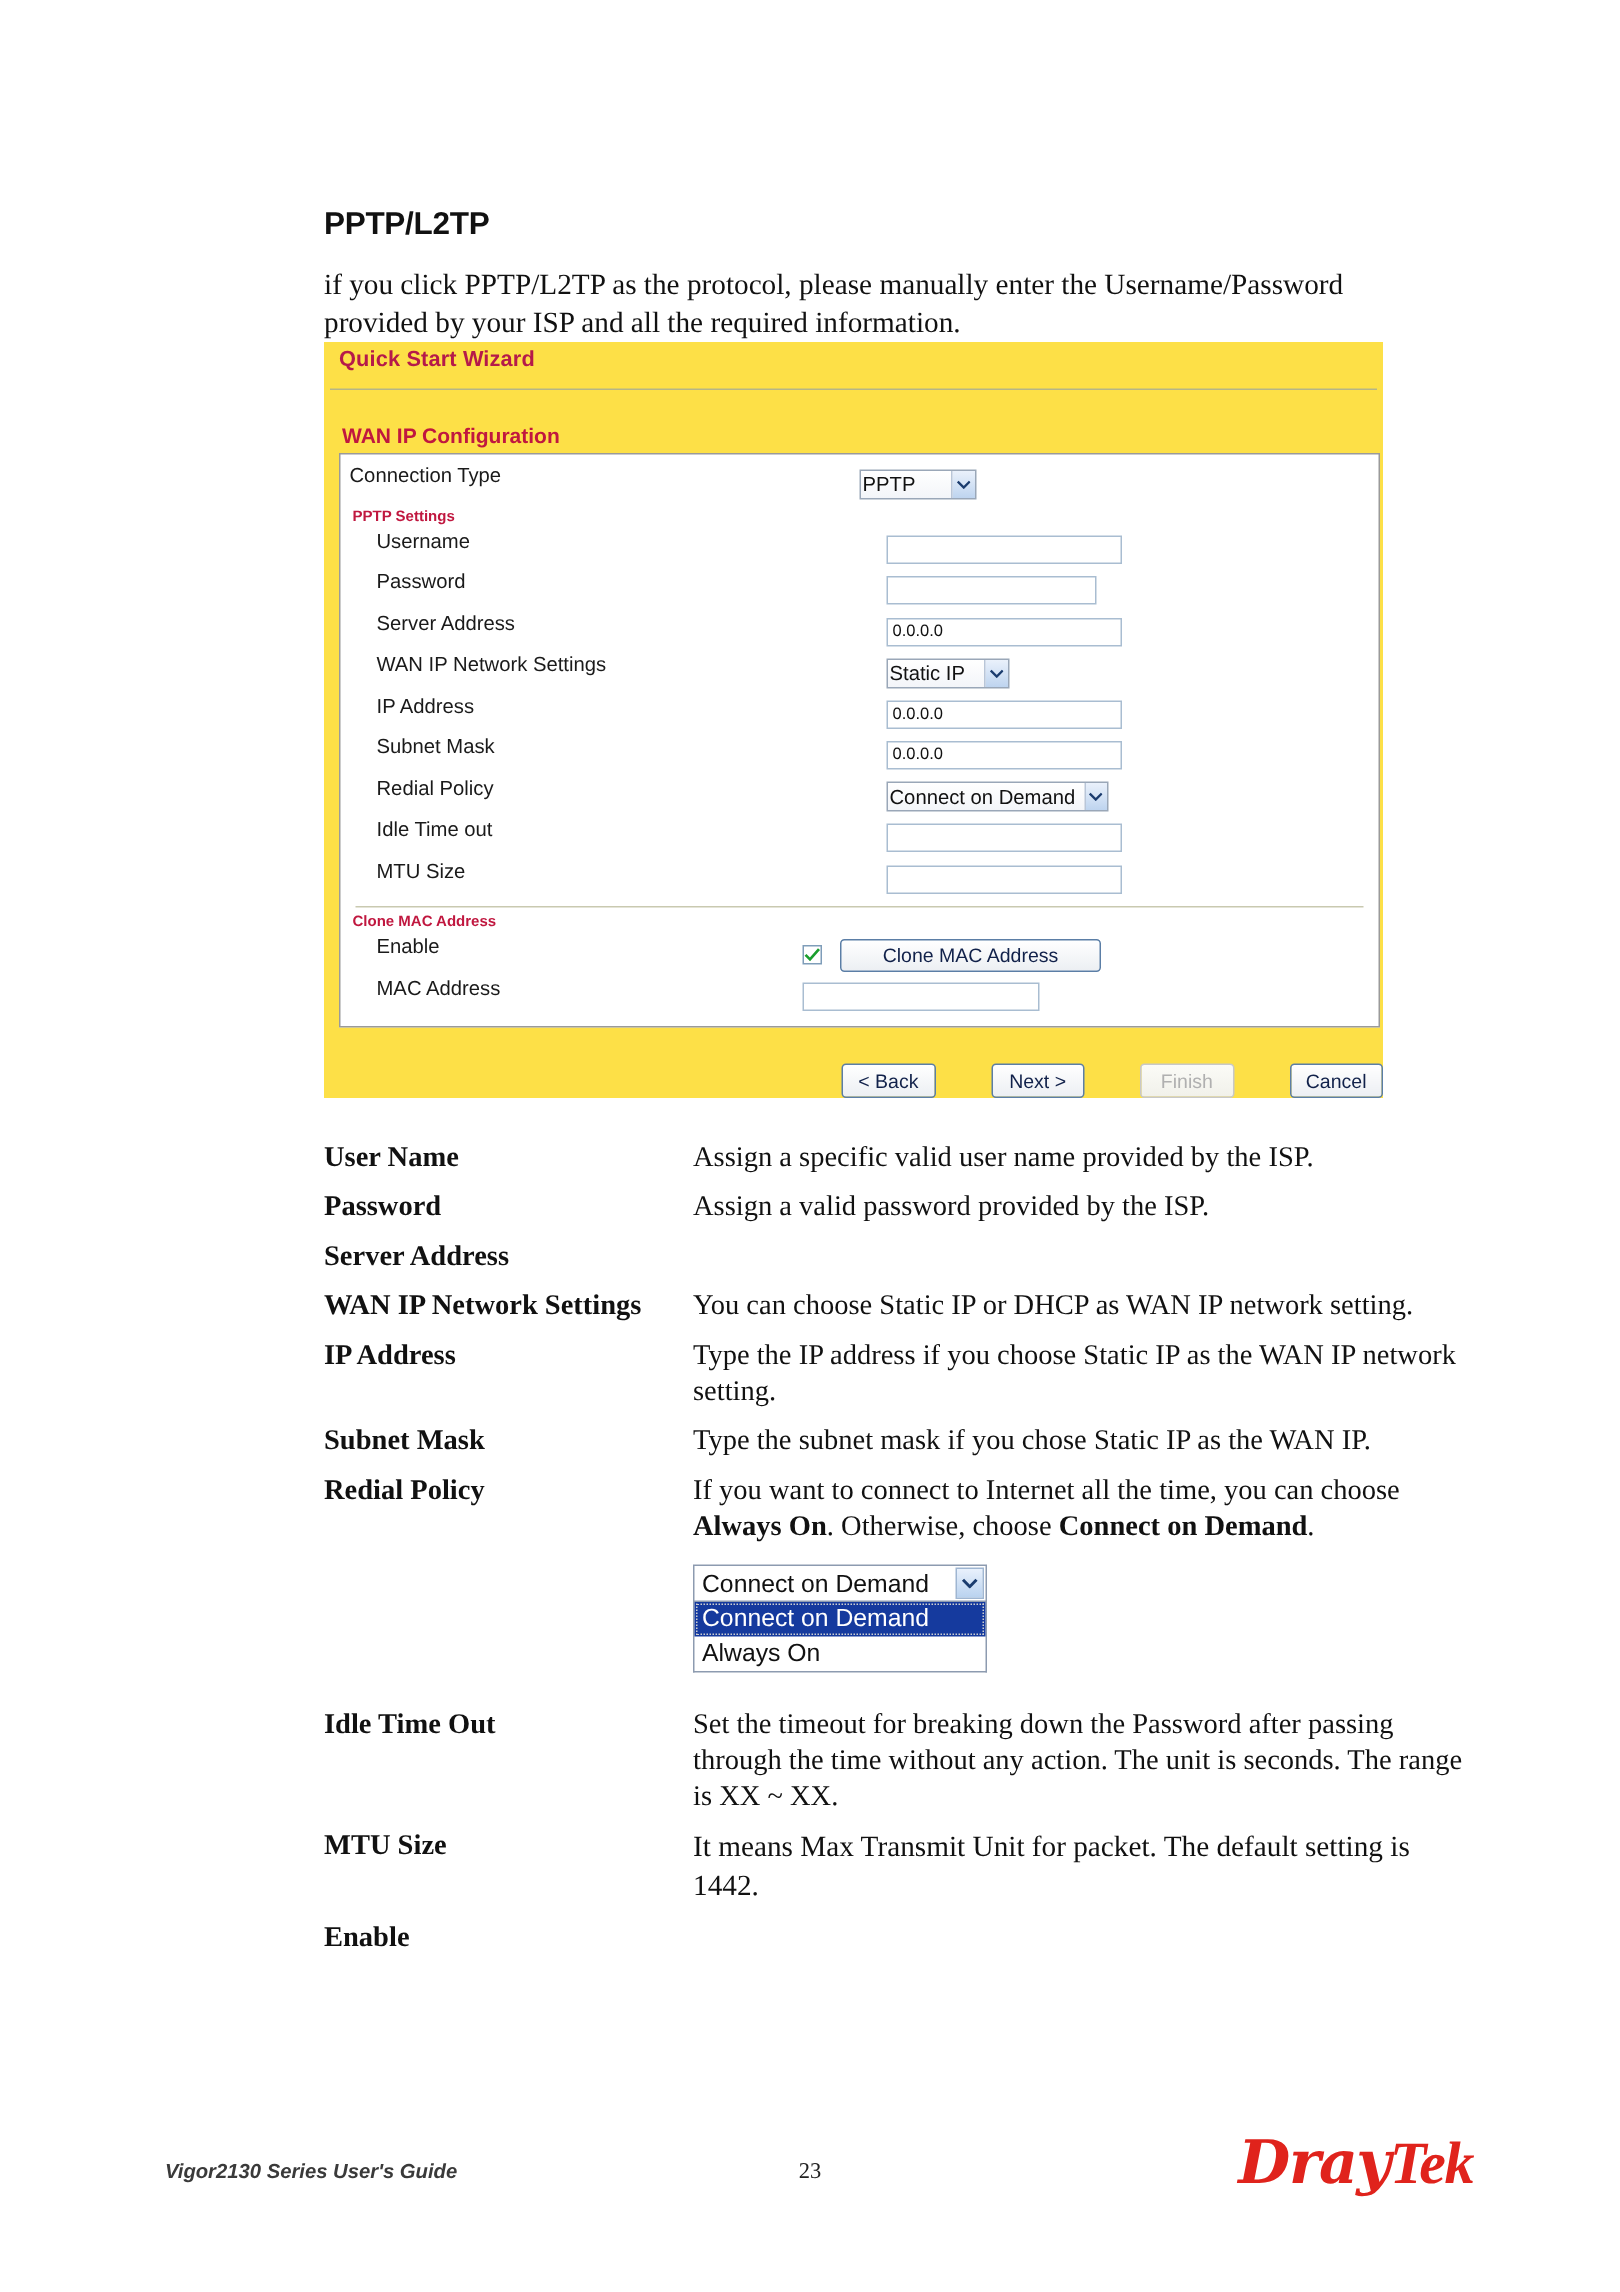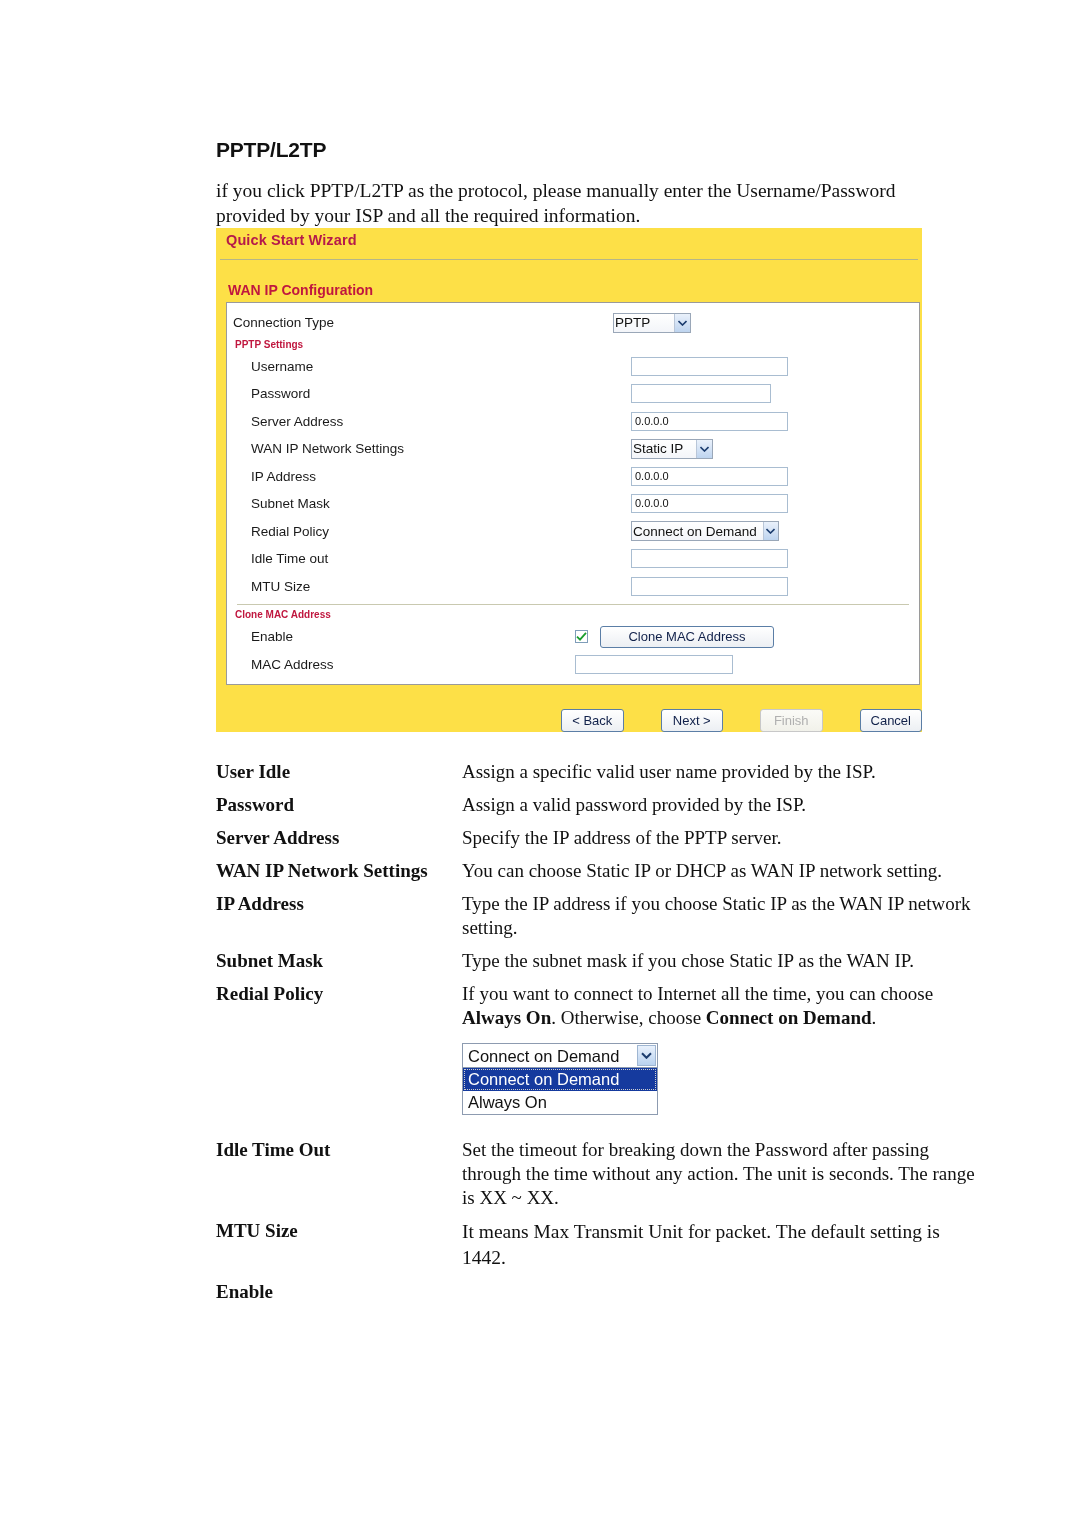--- a/index.html
+++ b/index.html
@@ -84,24 +84,22 @@
   }
 
   .panel-sep {
     height: 1px;
     background: #c9c9b0;
     margin: 4px 10px 2px 10px;
   }
 
   .frow {
     display: flex;
-    align-items: center;
     height: 27.5px;
     padding-left: 6px;
-    gap: 40px;
   }
   .frow .lbl {
     font-size: 13.5px;
     color: #1a1a1a;
     width: 340px;
     flex: 0 0 340px;
   }
   .frow .lbl.indent { padding-left: 18px; }
   .frow .ctl { flex: 1 1 auto; display: flex; align-items: center; }
 
@@ -460,32 +458,31 @@
       <span class="btn nav">Next &gt;</span>
       <span class="btn nav disabled">Finish</span>
       <span class="btn nav">Cancel</span>
     </div>
 
   </div>
 
   <div class="deflist">
 
     <div class="defrow tight">
-      <div class="term">User Idle</div>
+      <div class="term">User Name</div>
       <div class="desc">Assign a specific valid user name provided by the ISP.</div>
     </div>
 
     <div class="defrow tight">
       <div class="term">Password</div>
       <div class="desc">Assign a valid password provided by the ISP.</div>
     </div>
 
     <div class="defrow tight">
       <div class="term">Server Address</div>
-      <div class="desc">Specify the IP address of the PPTP server.</div>
     </div>
 
     <div class="defrow tight">
       <div class="term">WAN IP Network Settings</div>
       <div class="desc">You can choose Static IP or DHCP as WAN IP network setting.</div>
     </div>
 
     <div class="defrow tight">
       <div class="term">IP Address</div>
       <div class="desc">Type the IP address if you choose Static IP as the WAN IP network setting.</div>
@@ -527,14 +524,21 @@
       <div class="term">MTU Size</div>
       <div class="desc">It means Max Transmit Unit for packet. The default setting is 1442.</div>
     </div>
 
     <div class="defrow tight">
       <div class="term">Enable</div>
     </div>
 
   </div>
 
+  <div class="footer">
+    <div class="foot-left">Vigor2130 Series User's Guide</div>
+    <div class="foot-page">23</div>
+    <div class="foot-logo">
+      <span>Dray</span><span class="tek">Tek</span>
+    </div>
+  </div>
 
 </div>
 
 </body></html>

